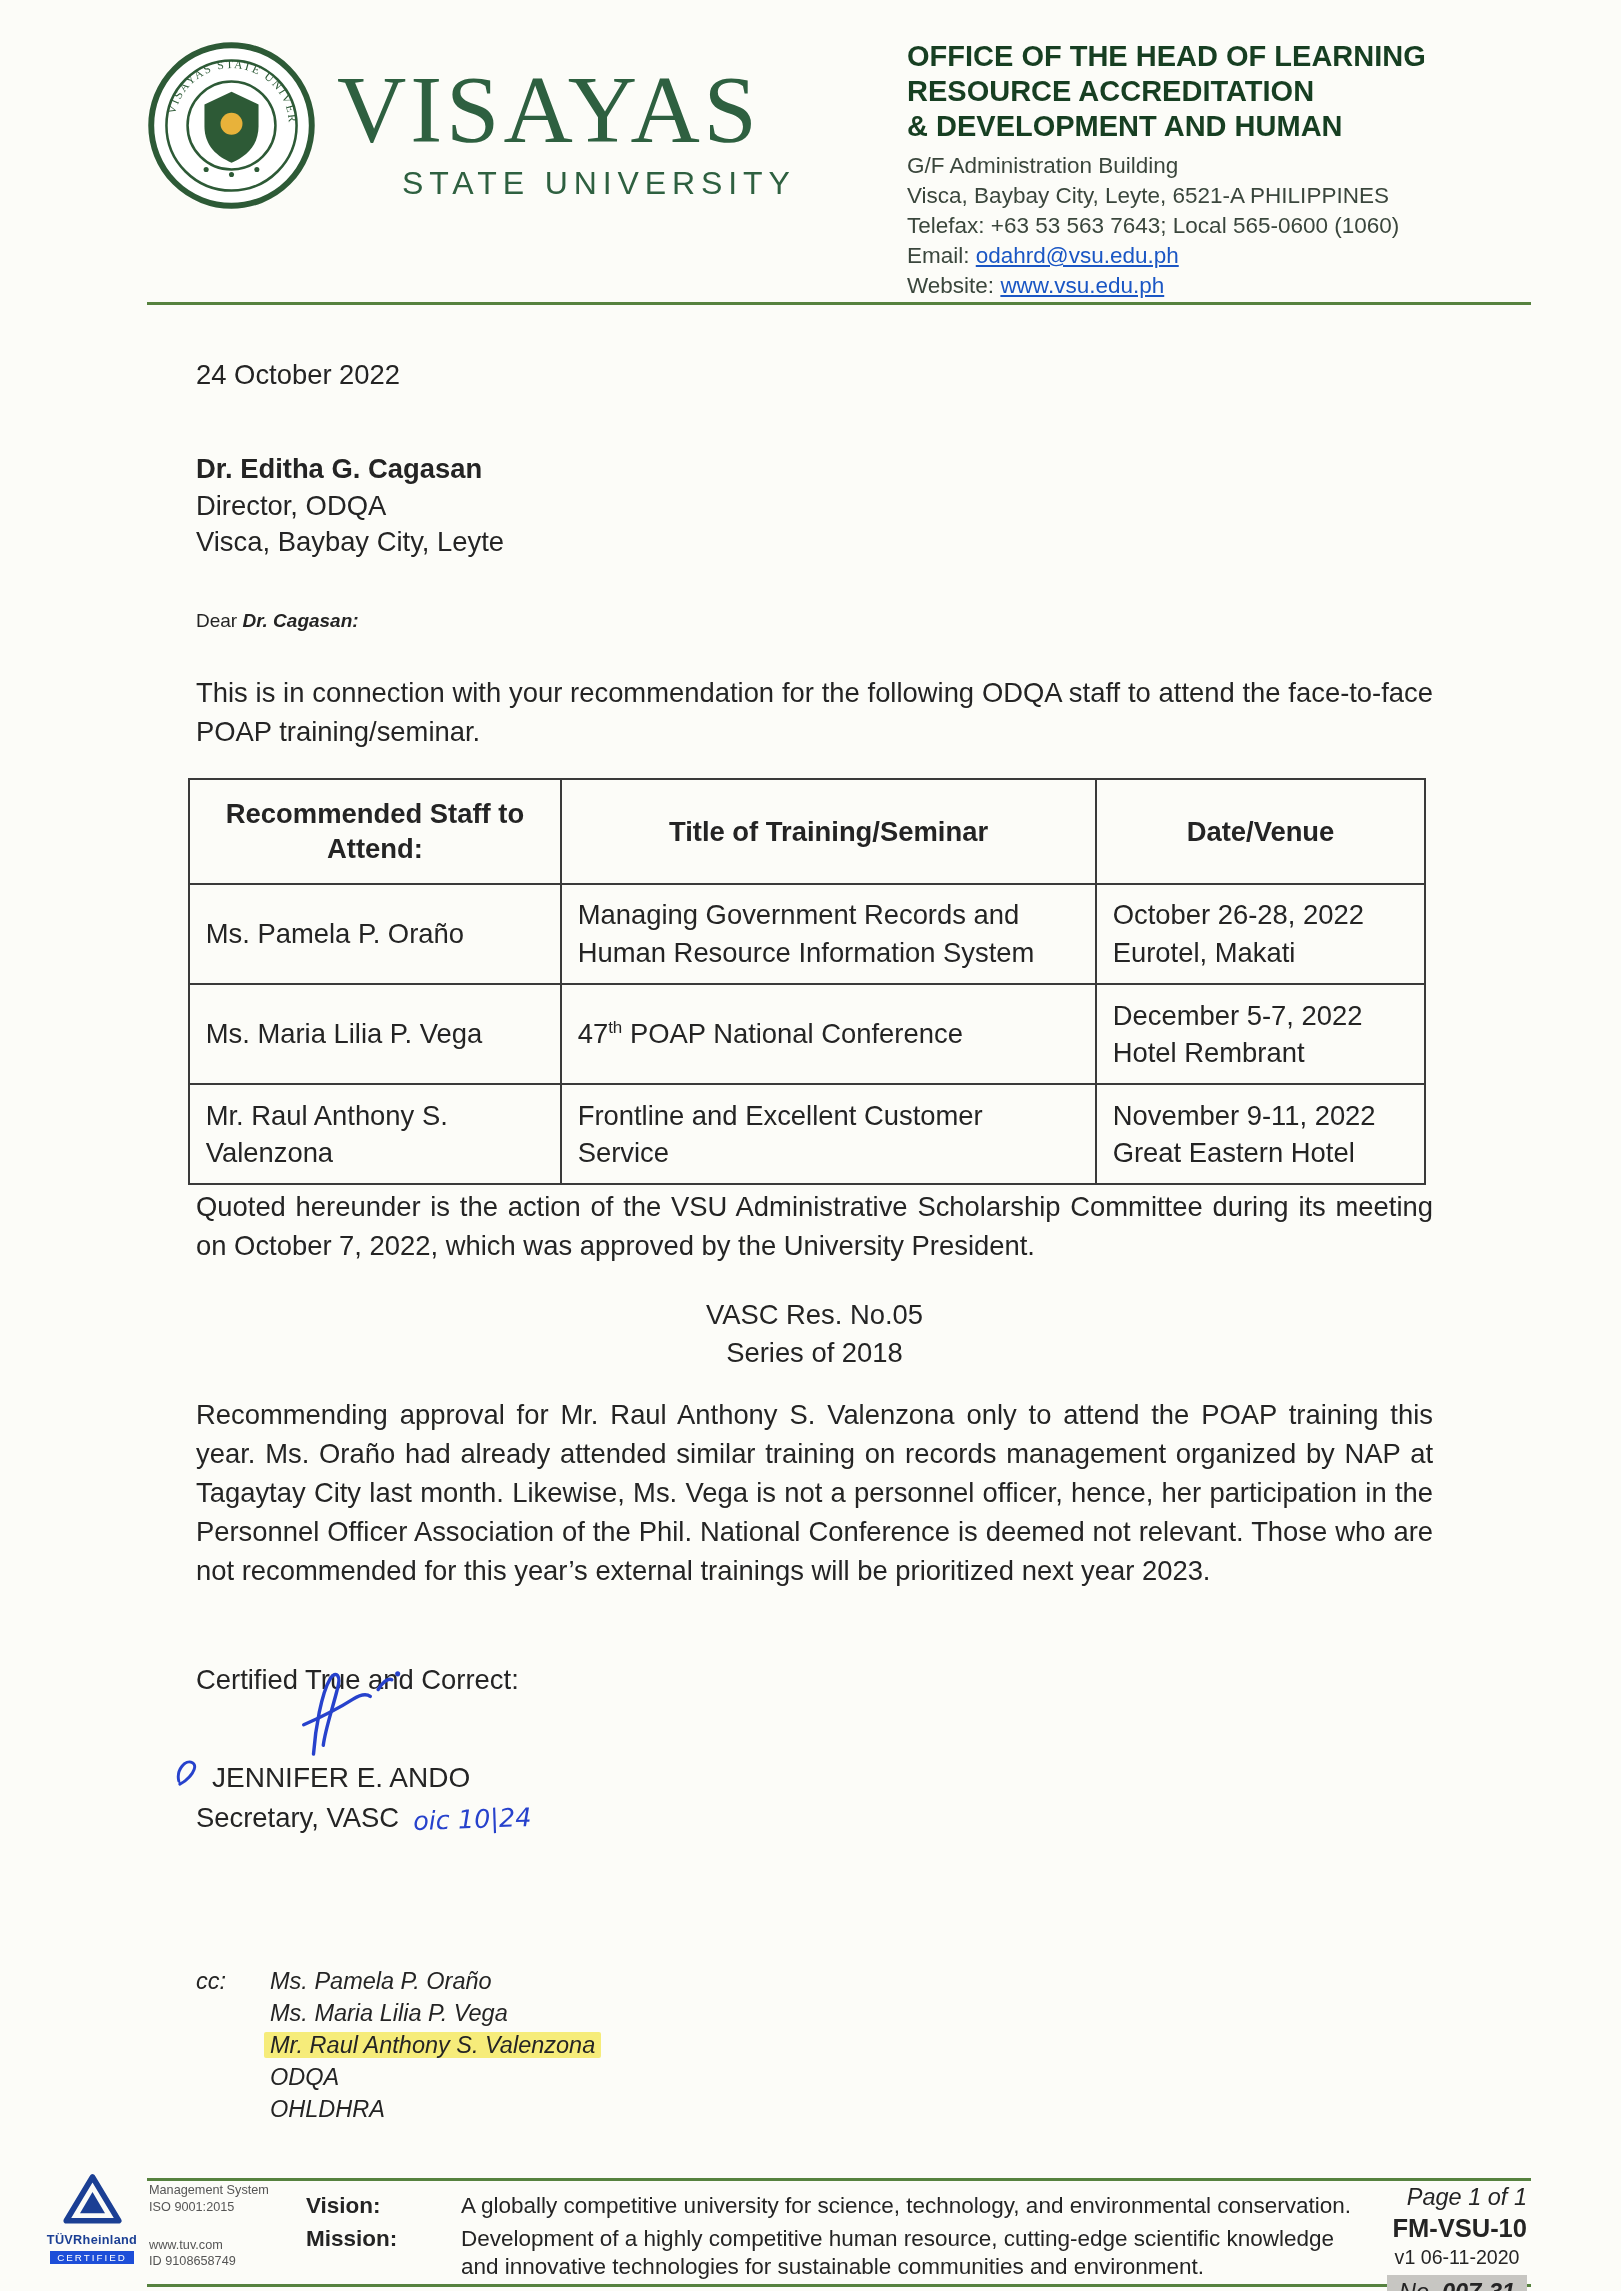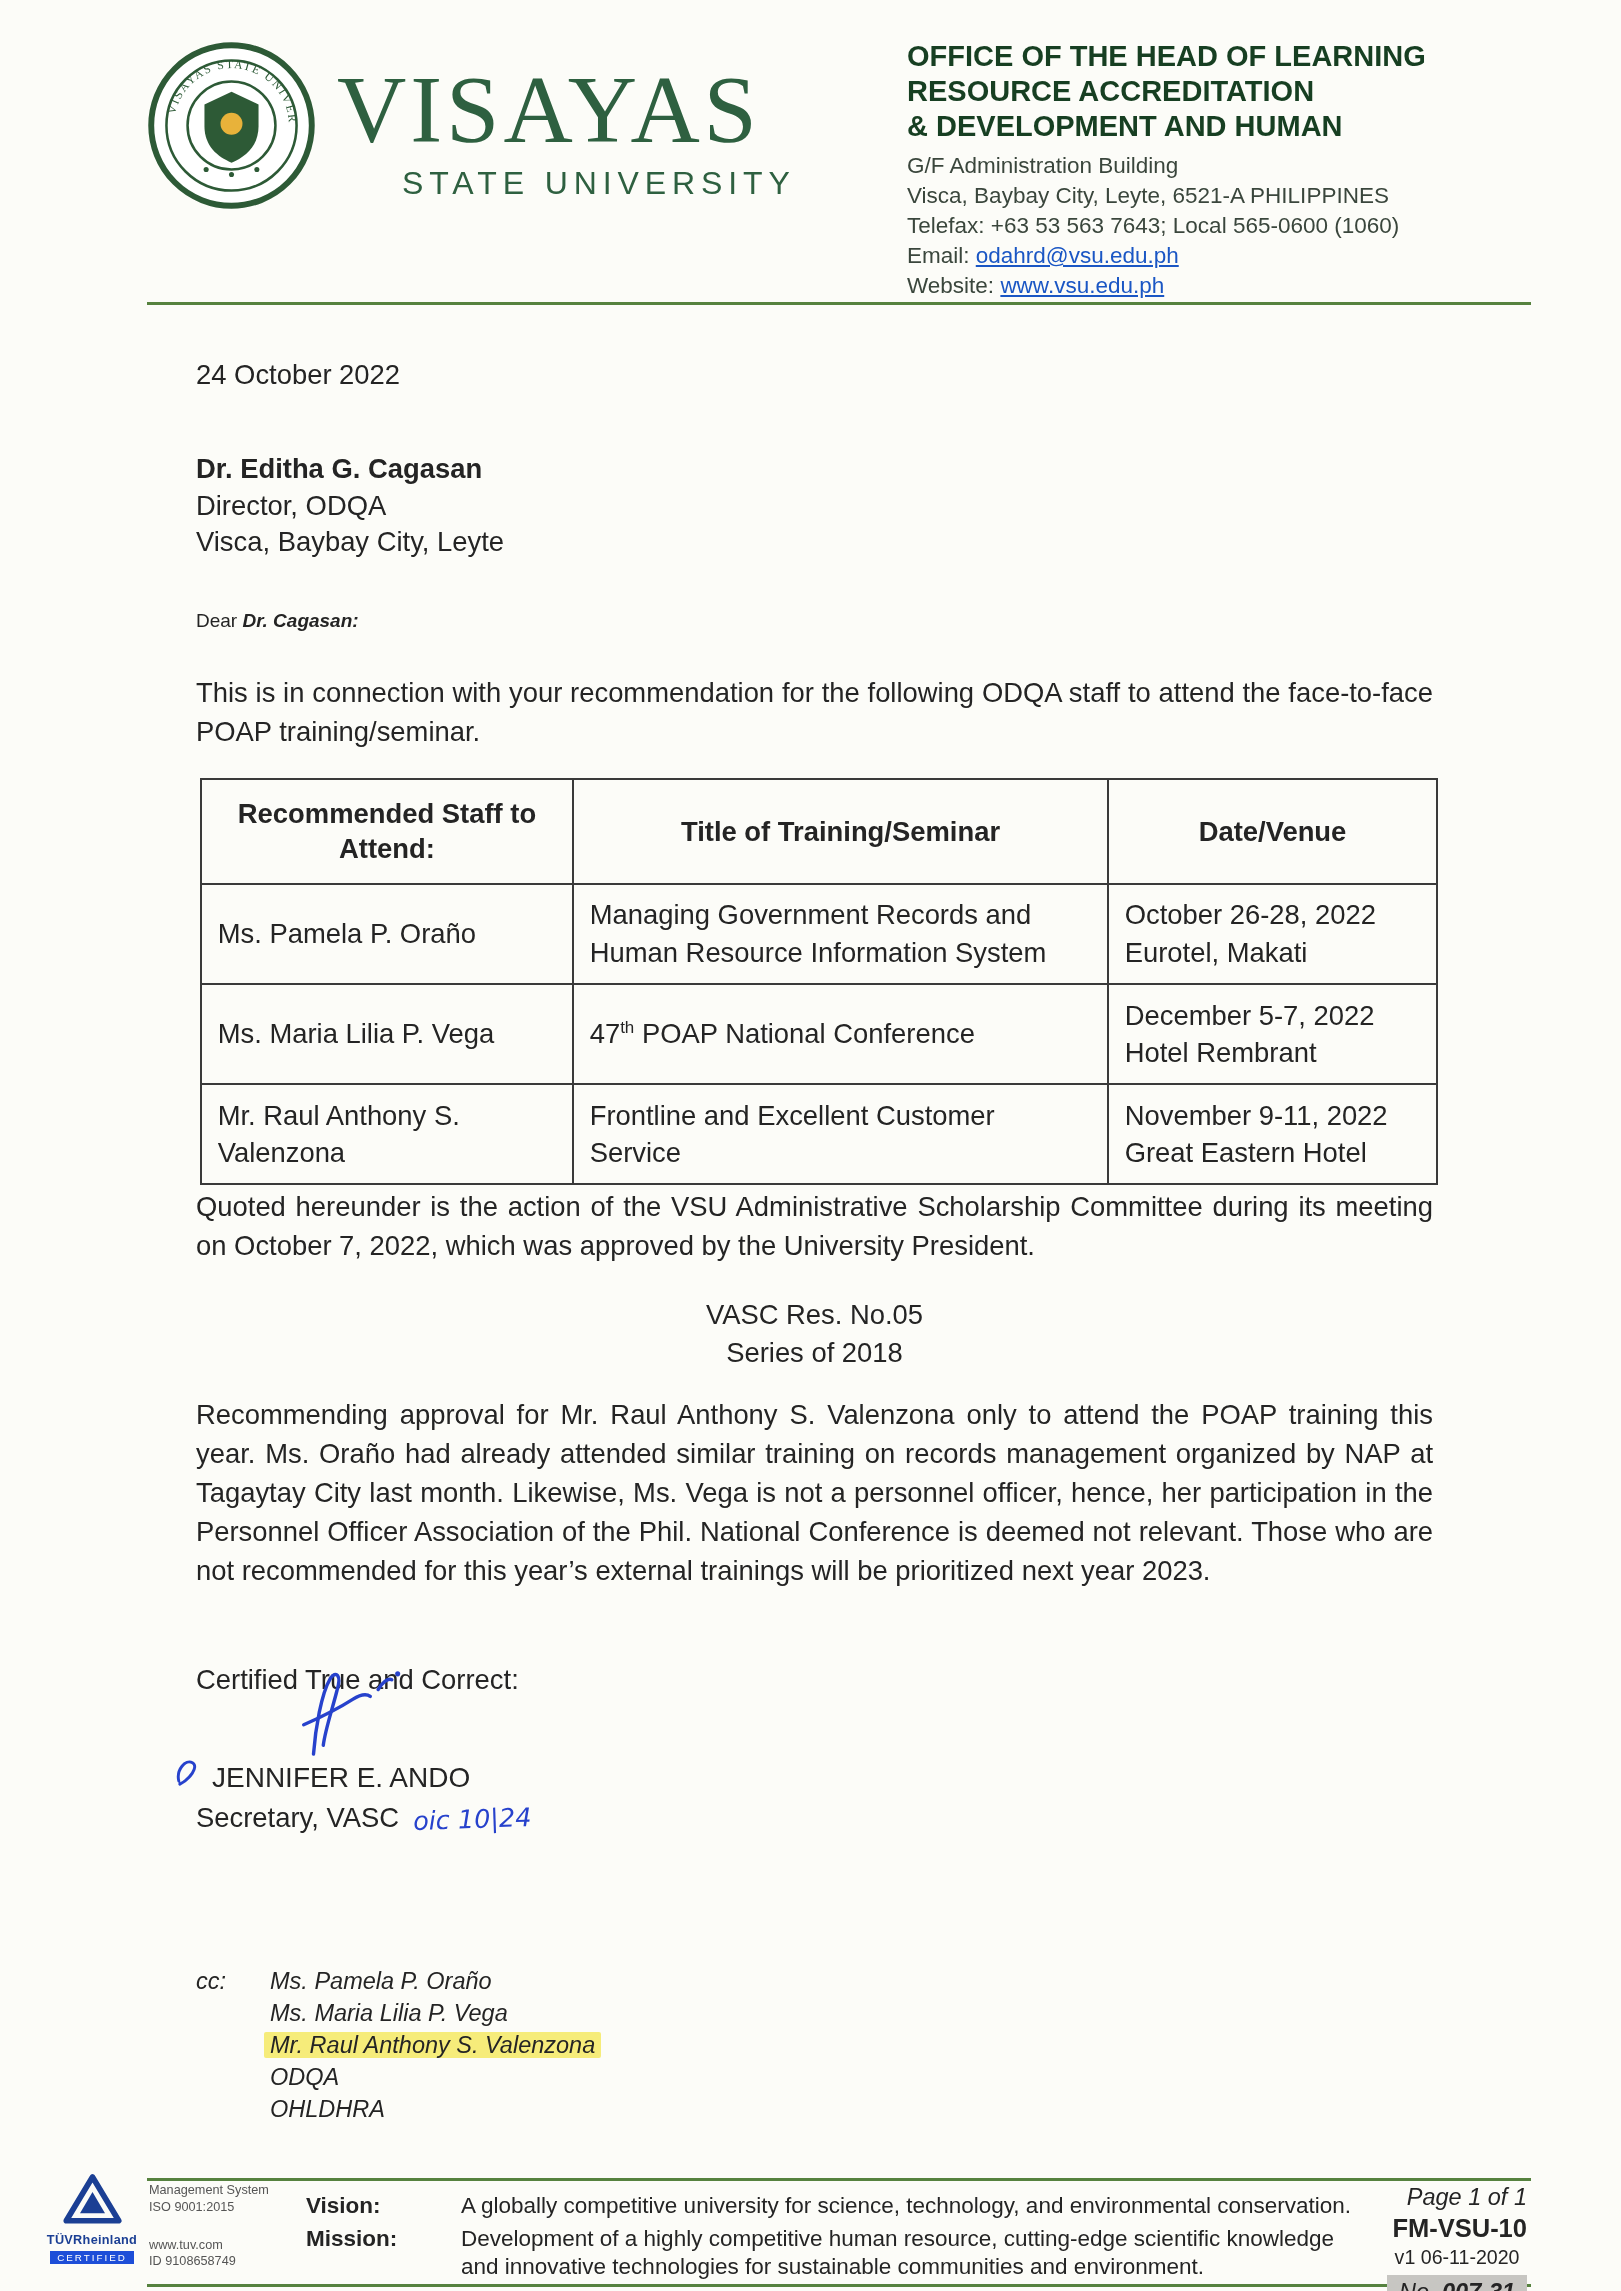--- a/index.html
+++ b/index.html
@@ -28,21 +28,21 @@
 
   
   .date{position:absolute;left:196px;top:359px;font-size:27.4px;}
   .addressee{position:absolute;left:196px;top:451px;font-size:27.4px;line-height:1.34;}
   .addressee .name{font-weight:bold;}
   .salutation{position:absolute;left:196px;top:610px;font-size:19px;}
   .bi{font-weight:bold;font-style:italic;}
   .para{font-size:27.4px;line-height:1.42;text-align:justify;}
   .intro{position:absolute;left:196px;top:674px;width:1237px;}
 
-  table.training-table{position:absolute;left:200px;top:778px;width:1237px;border-collapse:collapse;table-layout:fixed;}
+  table.training-table{position:absolute;left:188px;top:778px;width:1237px;border-collapse:collapse;table-layout:fixed;}
   table.training-table th,table.training-table td{border:2px solid #3a3a3a;font-size:27.4px;}
   table.training-table th{padding:15.7px 11.8px;text-align:center;vertical-align:middle;line-height:1.3;font-weight:bold;}
   table.training-table td{padding:11.8px 15.7px;vertical-align:middle;line-height:1.36;}
   .col-staff{width:372px;}
   .col-title{width:535px;}
   .col-date{width:329px;}
   sup{font-size:0.62em;vertical-align:super;}
 
   .quoted{position:absolute;left:196px;top:1188px;width:1237px;}
   .resolution{position:absolute;left:196px;top:1296px;width:1237px;text-align:center;font-size:27.4px;line-height:1.4;}

